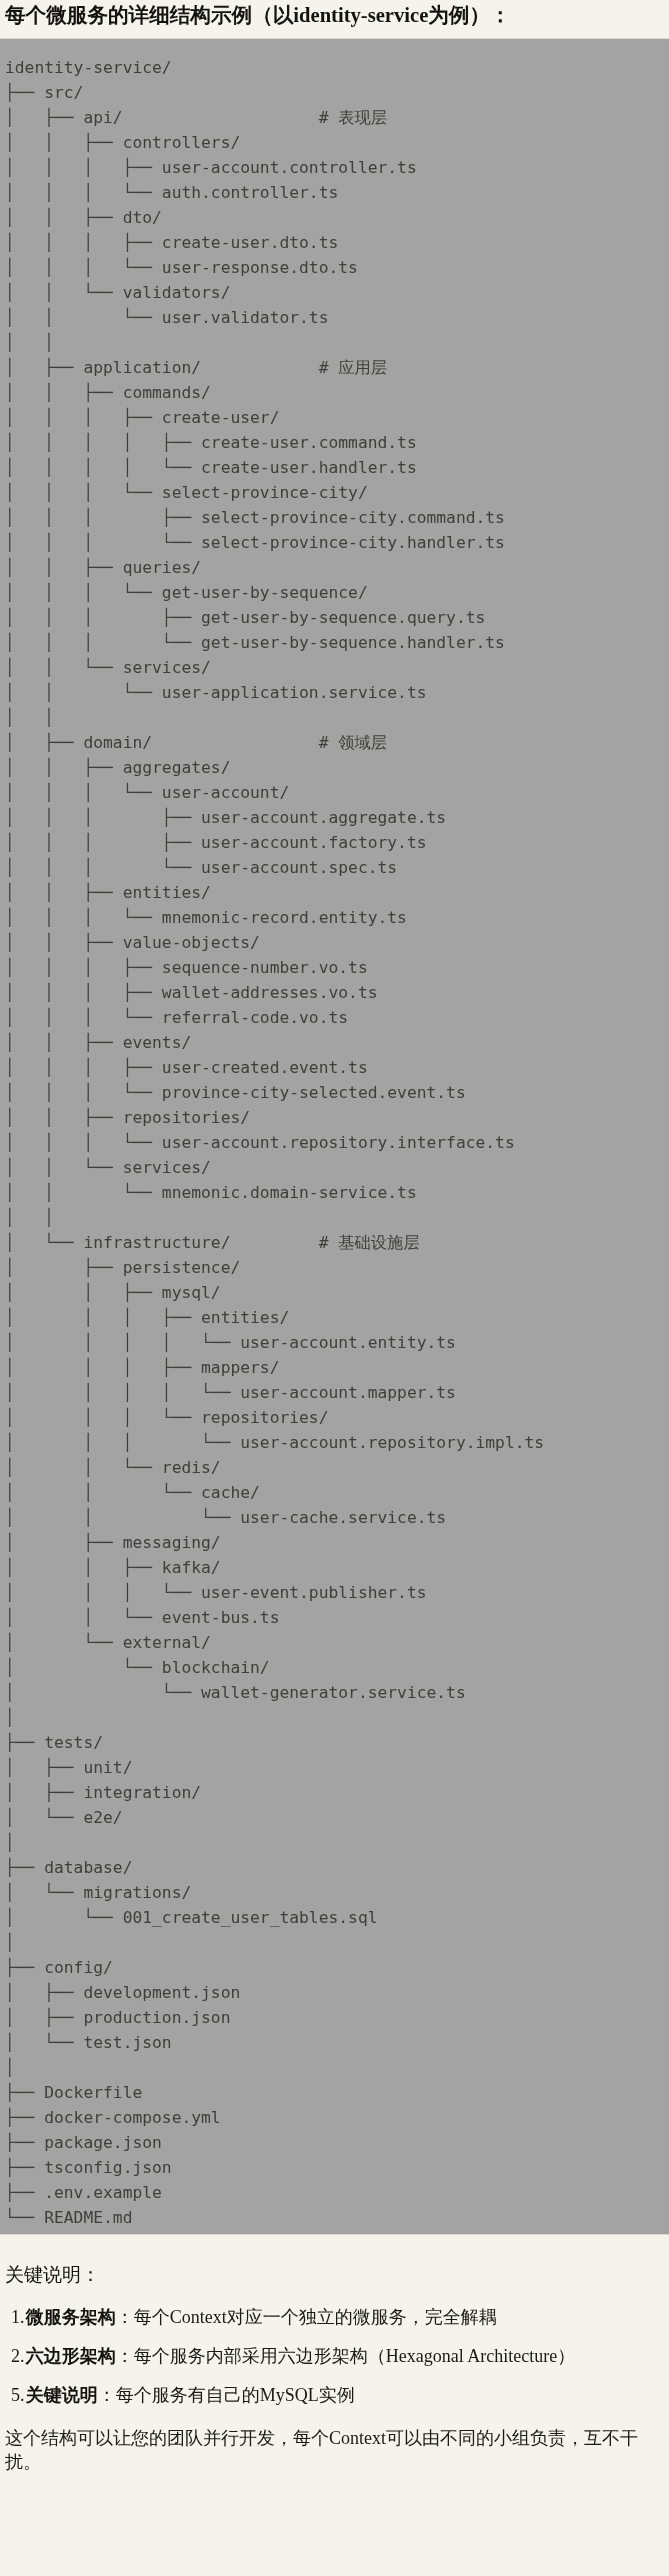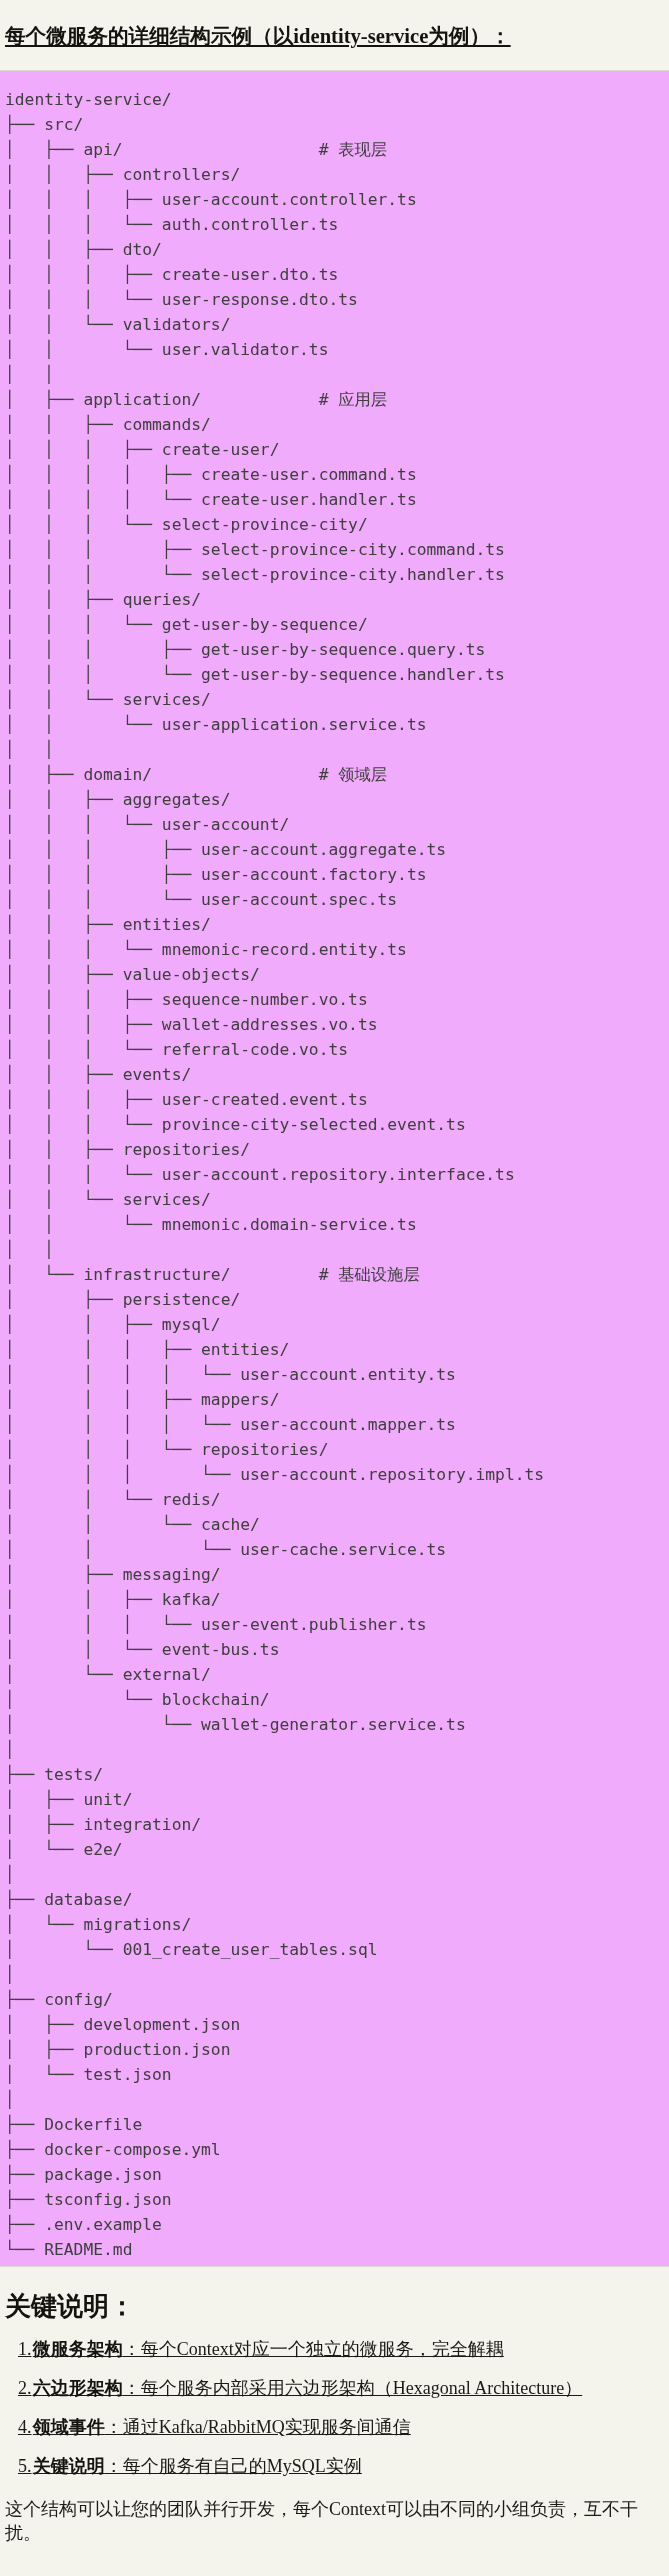--- a/index.html
+++ b/index.html
@@ -9,55 +9,53 @@
     width: 669px;
   }
   body {
     height: 2576px;
     overflow: hidden;
     font-family: "Liberation Serif", serif;
     color: #1B1A16;
     box-sizing: border-box;
   }
   .page-title {
-    margin: 22px 5px 0 5px;
+    margin: 1px 5px 0 5px;
     font-size: 20.6px;
     line-height: 29px;
     font-weight: 700;
     color: #141310;
     font-family: "Liberation Serif", serif;
-    text-decoration: underline;
   }
   .code-block {
-    margin-top: 19px;
-    background: #f0abfc;
+    margin-top: 8px;
+    background: #a3a3a3;
     border-top: 0.6px solid #DAD8CF;
     border-bottom: 0.6px solid #DAD8CF;
     padding: 16.3px 5px 3.8px 5px;
   }
   .file-tree {
     margin: 0;
     font-family: "DejaVu Sans Mono", monospace;
     font-size: 16.3px;
     line-height: 25px;
     color: #3E3E3B;
     white-space: pre;
     overflow: hidden;
   }
   .notes-heading {
     margin: 26px 5px 16.3px 5px;
-    font-size: 26px;
+    font-size: 19px;
     line-height: 27.5px;
-    font-weight: 700;
+    font-weight: 400;
     color: #141310;
   }
   .notes-list {
-    margin: 0 18px;
+    margin: 0 11px;
     padding: 0;
-    text-decoration: underline;
   }
   .note-item {
     font-size: 18px;
     line-height: 24px;
     margin-bottom: 15px;
     color: #1B1A16;
   }
   .note-item .num {
     margin-right: 1.3px;
   }
@@ -165,18 +163,17 @@
 ├── tsconfig.json
 ├── .env.example
 └── README.md</pre>
 </div>
 
 <h2 class="notes-heading">关键说明：</h2>
 
 <div class="notes-list">
   <div class="note-item"><span class="num">1.</span><strong>微服务架构</strong><span>：每个Context对应一个独立的微服务，完全解耦</span></div>
   <div class="note-item"><span class="num">2.</span><strong>六边形架构</strong><span>：每个服务内部采用六边形架构（Hexagonal Architecture）</span></div>
-  <div class="note-item"><span class="num">4.</span><strong>领域事件</strong><span>：通过Kafka/RabbitMQ实现服务间通信</span></div>
   <div class="note-item"><span class="num">5.</span><strong>关键说明</strong><span>：每个服务有自己的MySQL实例</span></div>
 </div>
 
 <p class="closing-paragraph">这个结构可以让您的团队并行开发，每个Context可以由不同的小组负责，互不干扰。</p>
 
 
 </body></html>

